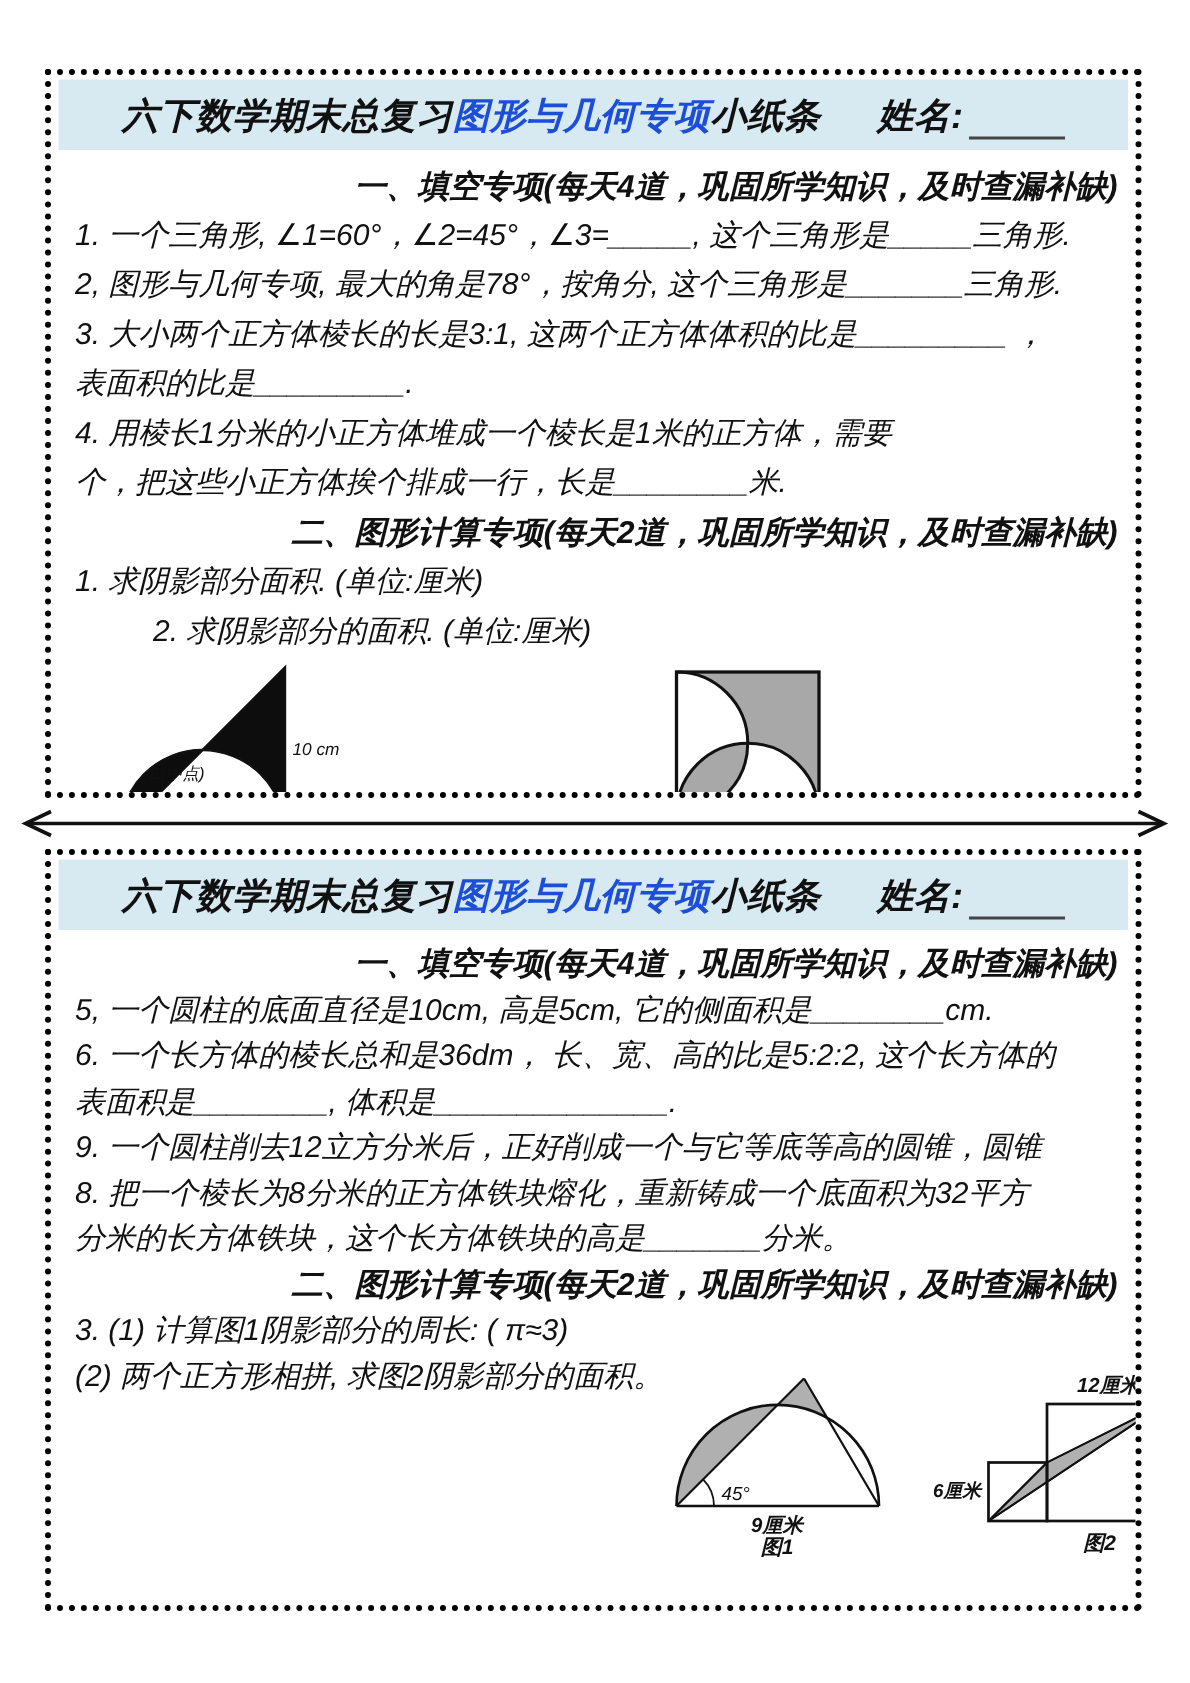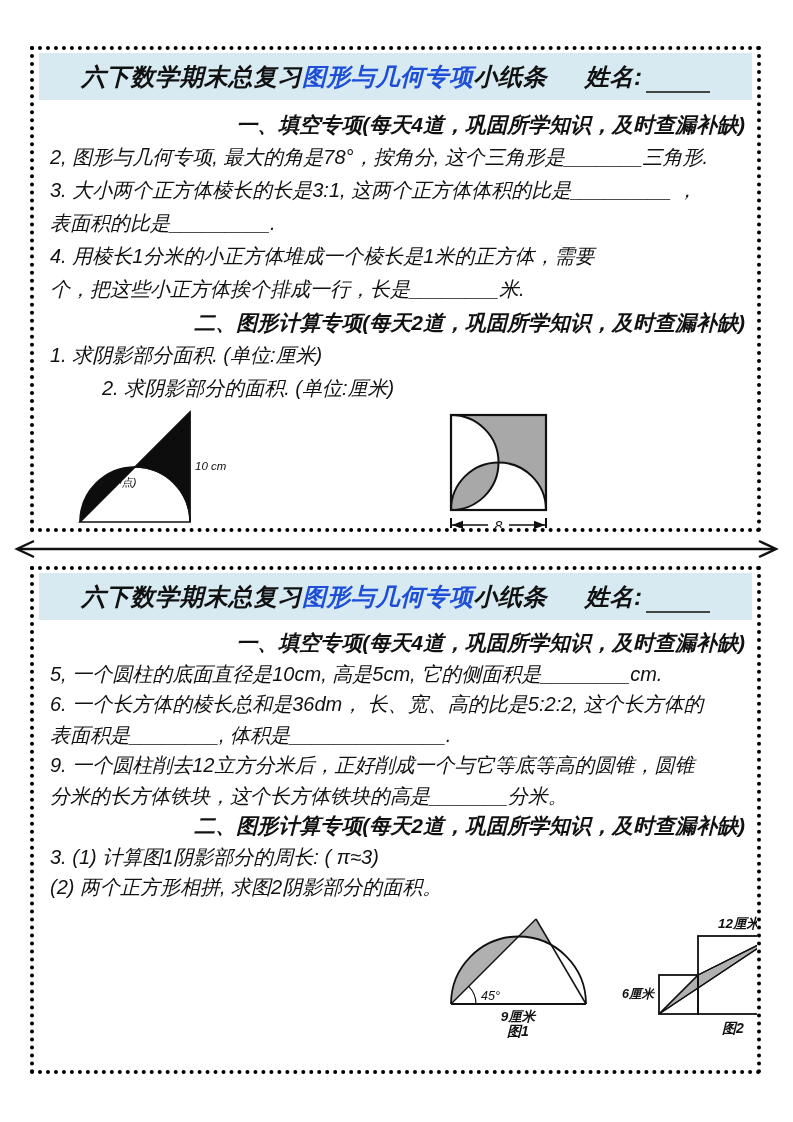--- a/index.html
+++ b/index.html
@@ -42,20 +42,21 @@
     <span>六下数学期末总复习</span>
       <span class="hl">图形与几何专项</span>
       <span>小纸条</span>
     <span class="namewrap">
       <span>姓名:</span>
       <span class="nameblank"></span>
     </span>
   </div>
   <div class="content">
     <div class="line heading">一、填空专项(每天4道，巩固所学知识，及时查漏补缺)</div>
+    <div class="line">1. 一个三角形, ∠1=60°，∠2=45°，∠3=_____, 这个三角形是_____三角形.</div>
     <div class="line">2, 图形与几何专项, 最大的角是78°，按角分, 这个三角形是_______三角形.</div>
     <div class="line">3. 大小两个正方体棱长的长是3:1, 这两个正方体体积的比是_________ ，</div>
     <div class="line">表面积的比是_________.</div>
     <div class="line">4. 用棱长1分米的小正方体堆成一个棱长是1米的正方体，需要</div>
     <div class="line">个，把这些小正方体挨个排成一行，长是________米.</div>
     <div class="line heading">二、图形计算专项(每天2道，巩固所学知识，及时查漏补缺)</div>
     <div class="line calc-row">
       <span>1. 求阴影部分面积. (单位:厘米)</span>
       <span class="q2">2. 求阴影部分的面积. (单位:厘米)</span>
     </div>
@@ -106,20 +107,21 @@
       <span>姓名:</span>
       <span class="nameblank"></span>
     </span>
   </div>
   <div class="content">
     <div class="line heading">一、填空专项(每天4道，巩固所学知识，及时查漏补缺)</div>
     <div class="line">5, 一个圆柱的底面直径是10cm, 高是5cm, 它的侧面积是________cm.</div>
     <div class="line">6. 一个长方体的棱长总和是36dm， 长、宽、高的比是5:2:2, 这个长方体的</div>
     <div class="line">表面积是________, 体积是______________.</div>
     <div class="line">9. 一个圆柱削去12立方分米后，正好削成一个与它等底等高的圆锥，圆锥</div>
+    <div class="line">8. 把一个棱长为8分米的正方体铁块熔化，重新铸成一个底面积为32平方</div>
     <div class="line">分米的长方体铁块，这个长方体铁块的高是_______分米。</div>
     <div class="line heading">二、图形计算专项(每天2道，巩固所学知识，及时查漏补缺)</div>
     <div class="line">3. (1) 计算图1阴影部分的周长: ( π≈3)</div>
     <div class="line q3b">(2) 两个正方形相拼, 求图2阴影部分的面积。</div>
   </div>
   <div class="figs2">
 
     <svg width="175" height="142" viewBox="0 0 175 142">
       <path d="M15,108 A67.5,67.5 0 0 1 82.5,40.5 L15,108 Z" fill="#b0b0b0" stroke="none"></path>
       <path d="M82.5,40.5 L100,23 L115.3,49 A67.5,67.5 0 0 0 82.5,40.5 Z" fill="#b0b0b0" stroke="none"></path>

